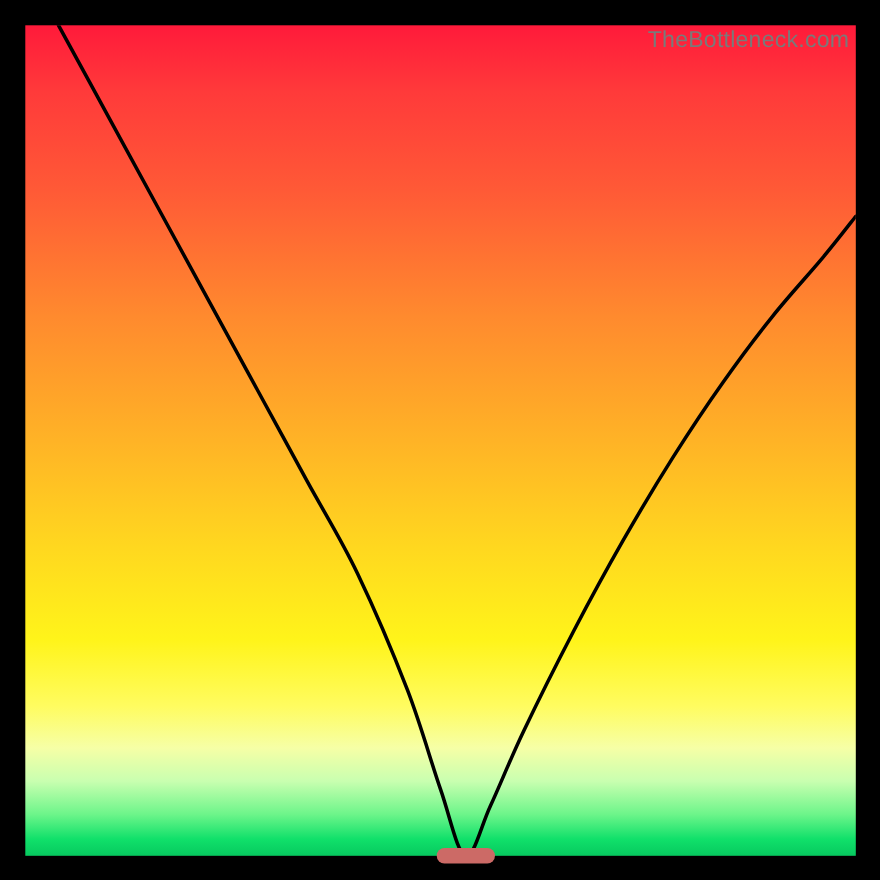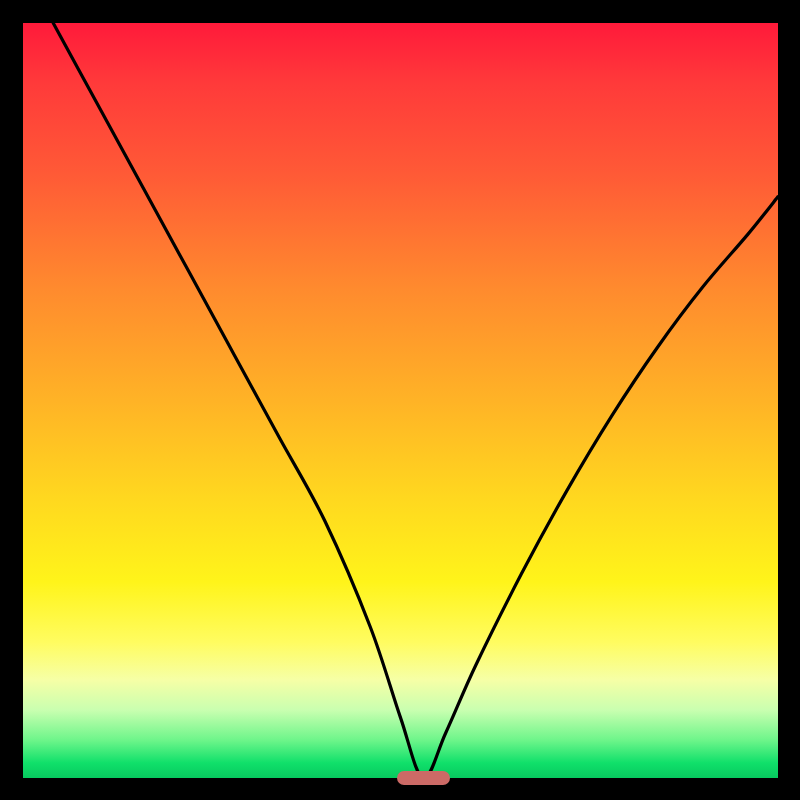--- a/index.html
+++ b/index.html
@@ -65,20 +65,21 @@
     border-radius: 7px;
     background: #cc6a66;
   }
 </style>
 </head>
 <body>
 
 <div class="frame">
   <div class="plot-area">
 
+    <div class="watermark">TheBottleneck.com</div>
 
     <svg class="curve" viewBox="0 0 755 755" preserveAspectRatio="none">
       <path fill="none" stroke="#000" stroke-width="3.2" stroke-linecap="round" d="M 30.2 0.0 C 37.8 13.8, 60.4 55.4, 75.5 83.0 C 90.6 110.7, 105.7 138.4, 120.8 166.1 C 135.9 193.8, 151.0 221.5, 166.1 249.1 C 181.2 276.8, 196.3 304.5, 211.4 332.2 C 226.5 359.9, 241.6 387.6, 256.7 415.3 C 271.8 442.9, 286.9 466.8, 302.0 498.3 C 317.1 529.8, 334.7 571.3, 347.3 604.0 C 359.9 636.7, 368.7 669.4, 377.5 694.6 C 386.3 719.8, 392.6 752.5, 400.2 755.0 C 407.7 757.5, 414.0 728.6, 422.8 709.7 C 431.6 690.8, 440.4 668.2, 453.0 641.8 C 465.6 615.3, 483.2 580.1, 498.3 551.1 C 513.4 522.2, 528.5 494.5, 543.6 468.1 C 558.7 441.7, 573.8 416.5, 588.9 392.6 C 604.0 368.7, 619.1 346.0, 634.2 324.7 C 649.3 303.3, 664.4 283.1, 679.5 264.3 C 694.6 245.4, 712.2 226.5, 724.8 211.4 C 737.4 196.3, 750.0 179.9, 755.0 173.6"></path>
     </svg>
 
     <div class="marker" style="width: 52.85px; left: 373.725px; top: 748px;"></div>
 
   </div>
 </div>
 

